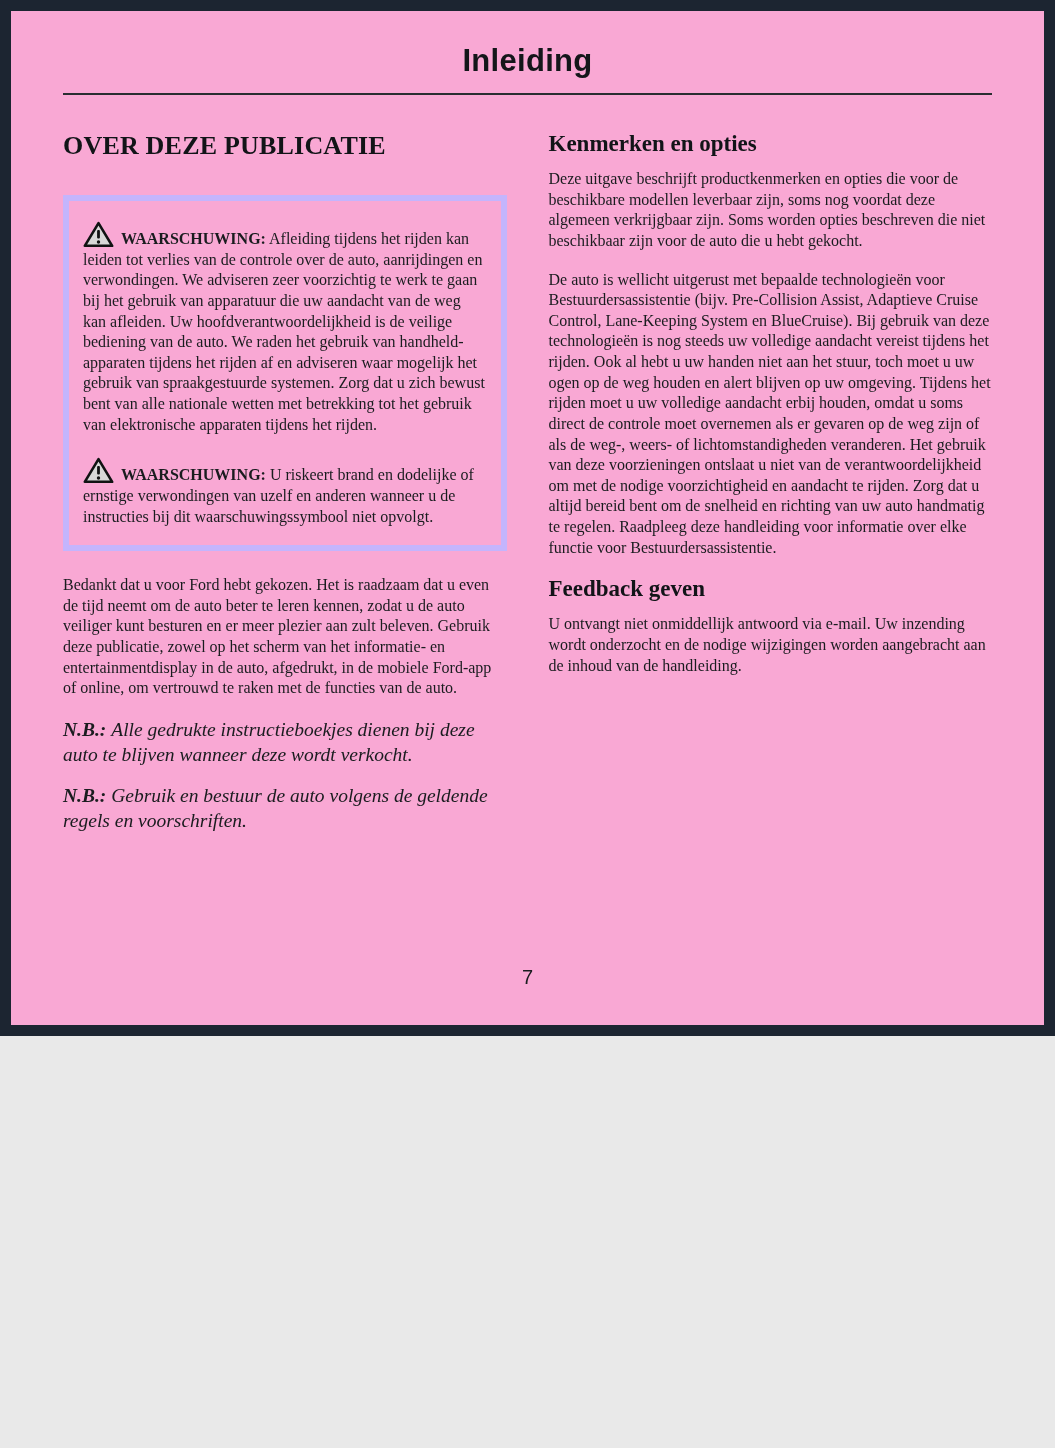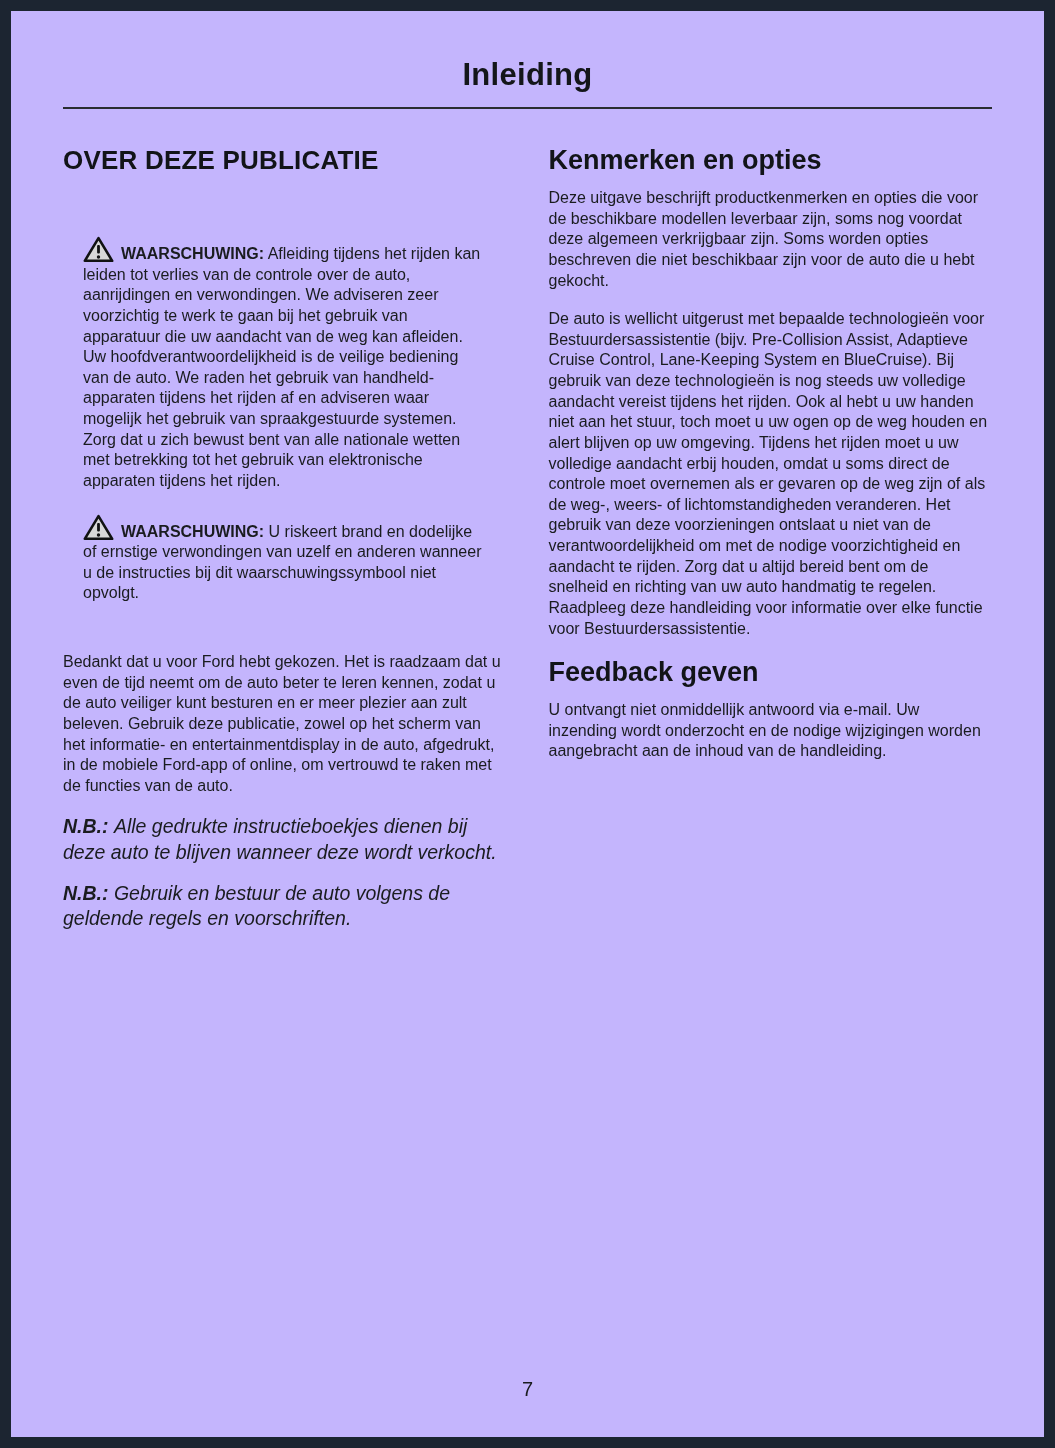--- a/index.html
+++ b/index.html
@@ -1,25 +1,25 @@
 <!DOCTYPE html>
 <html><head>
 <meta charset="utf-8">
 <style>
   * { margin: 0; padding: 0; box-sizing: border-box; }
   html, body { background: #e9e9e9; }
   body { font-family: "Liberation Sans", sans-serif; }
 
   .sheet {
     width: 1055px;
-    height: 1448px;
-    background: #c4b5fd;
+    height: 1036px;
+    background: #f9a8d4;
     border: 11px solid #1c2531;
     margin: 0 auto;
-    padding: 40px 52px 22px 52px;
+    padding: 26px 52px 22px 52px;
     display: flex;
     flex-direction: column;
     overflow: hidden;
     color: #161819;
   }
 
   header.page-header { flex: 0 0 auto; }
   h1.title {
     text-align: center;
     font-size: 31px;
@@ -33,32 +33,33 @@
     border-bottom: 2px solid #2a2d31;
     width: 100%;
   }
 
   .columns {
     display: flex;
     gap: 42px;
     margin-top: 36px;
     flex: 1 1 auto;
     align-items: flex-start;
+    font-family: Liberation Serif, serif;
   }
   .col { flex: 1 1 0; min-width: 0; }
 
   h2.heading-left {
     font-size: 26px;
     font-weight: 700;
     letter-spacing: 0.2px;
     color: #121418;
     margin-bottom: 34px;
   }
   h2.heading-right {
-    font-size: 27px;
+    font-size: 23px;
     font-weight: 700;
     color: #121418;
     margin-bottom: 12px;
   }
   h2.heading-right.spaced { margin-top: 8px; }
 
   p.body-text {
     font-size: 16px;
     line-height: 1.29;
     margin-bottom: 18px;

